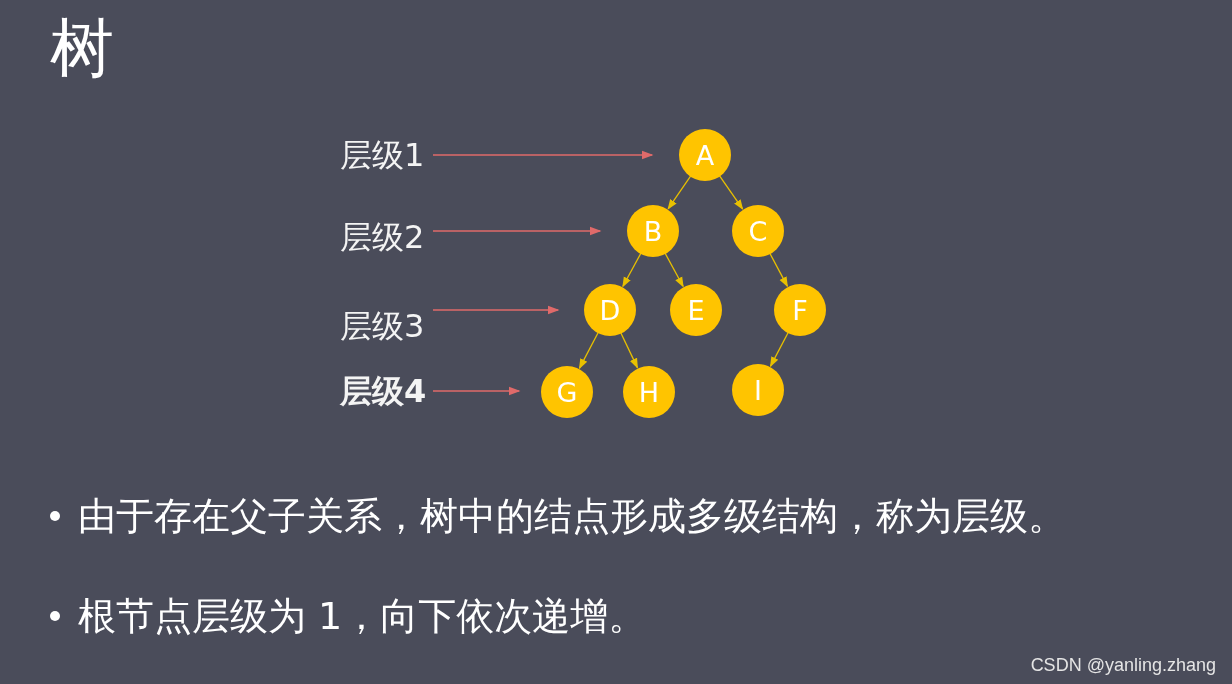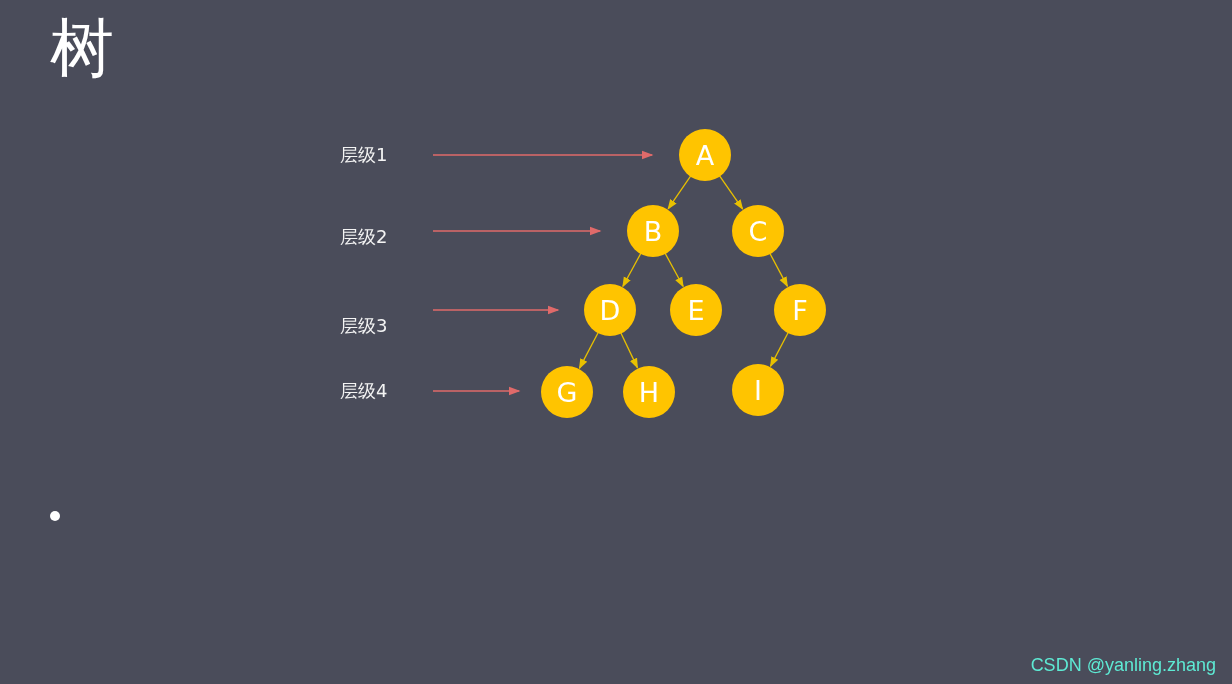--- a/index.html
+++ b/index.html
@@ -2,37 +2,37 @@
 <html><head>
 <meta charset="utf-8">
 <style>
   html, body { margin:0; padding:0; }
   body {
     width:1232px; height:684px; overflow:hidden;
     background:#4a4c5a; position:relative;
     font-family:"DejaVu Sans", sans-serif; color:#ffffff;
   }
   .title { position:absolute; left:50px; top:6px; font-size:64px; line-height:84px; }
-  .level-label { position:absolute; left:340px; font-size:18px; line-height:32px; color:#f4f4f4; }
+  .level-label { position:absolute; left:340px; font-size:32px; line-height:32px; color:#f4f4f4; }
   svg.diagram { position:absolute; left:0; top:0; }
   .node-text { font-family:"DejaVu Sans", sans-serif; font-size:27px; fill:#ffffff; }
   .bullets { position:absolute; left:50px; top:488px; }
   .bullet { font-size:38px; line-height:56px; height:56px; margin-bottom:44px; white-space:nowrap; display:flex; align-items:center; }
   .dot { width:10px; height:10px; border-radius:50%; background:#ffffff; display:inline-block; margin-right:18px; }
-  .watermark { position:absolute; right:16px; bottom:8px; font-family:"Liberation Sans", sans-serif; font-size:18px; color:#5eead4; }
+  .watermark { position:absolute; right:16px; bottom:8px; font-family:"Liberation Sans", sans-serif; font-size:18px; color:#e5e5e5; }
 </style>
 </head>
 <body>
 
 <div class="title">树</div>
 
 <div class="level-label" style="top:139px;">层级1</div>
 <div class="level-label" style="top:221px;">层级2</div>
 <div class="level-label" style="top:310px;">层级3</div>
-<div class="level-label" style="top:375px;">层级4</div>
+<div class="level-label" style="top:375px;font-weight:bold;">层级4</div>
 
 <svg class="diagram" width="1232" height="684">
   <defs>
     <marker id="redArrow" markerWidth="8" markerHeight="8" refX="7" refY="4" orient="auto">
       <path d="M0,1 L8,4 L0,7 Z" fill="#e06a6a"></path>
     </marker>
     <marker id="yelArrow" markerWidth="8" markerHeight="8" refX="7" refY="4" orient="auto">
       <path d="M0,1 L8,4 L0,7 Z" fill="#e8c000"></path>
     </marker>
   </defs>
@@ -88,16 +88,21 @@
       <g>
         <circle cx="758" cy="390" r="26" fill="#ffc400"></circle>
         <text x="758" y="400" text-anchor="middle" class="node-text">I</text>
       </g>
     </g>
 </svg>
 
 <div class="bullets">
   <div class="bullet">
     <span class="dot"></span>
+    <span>由于存在父子关系，树中的结点形成多级结构，称为层级。</span>
+  </div>
+  <div class="bullet">
+    <span class="dot"></span>
+    <span>根节点层级为 1，向下依次递增。</span>
   </div>
 </div>
 
 <div class="watermark">CSDN @yanling.zhang</div>
 
 </body></html>

